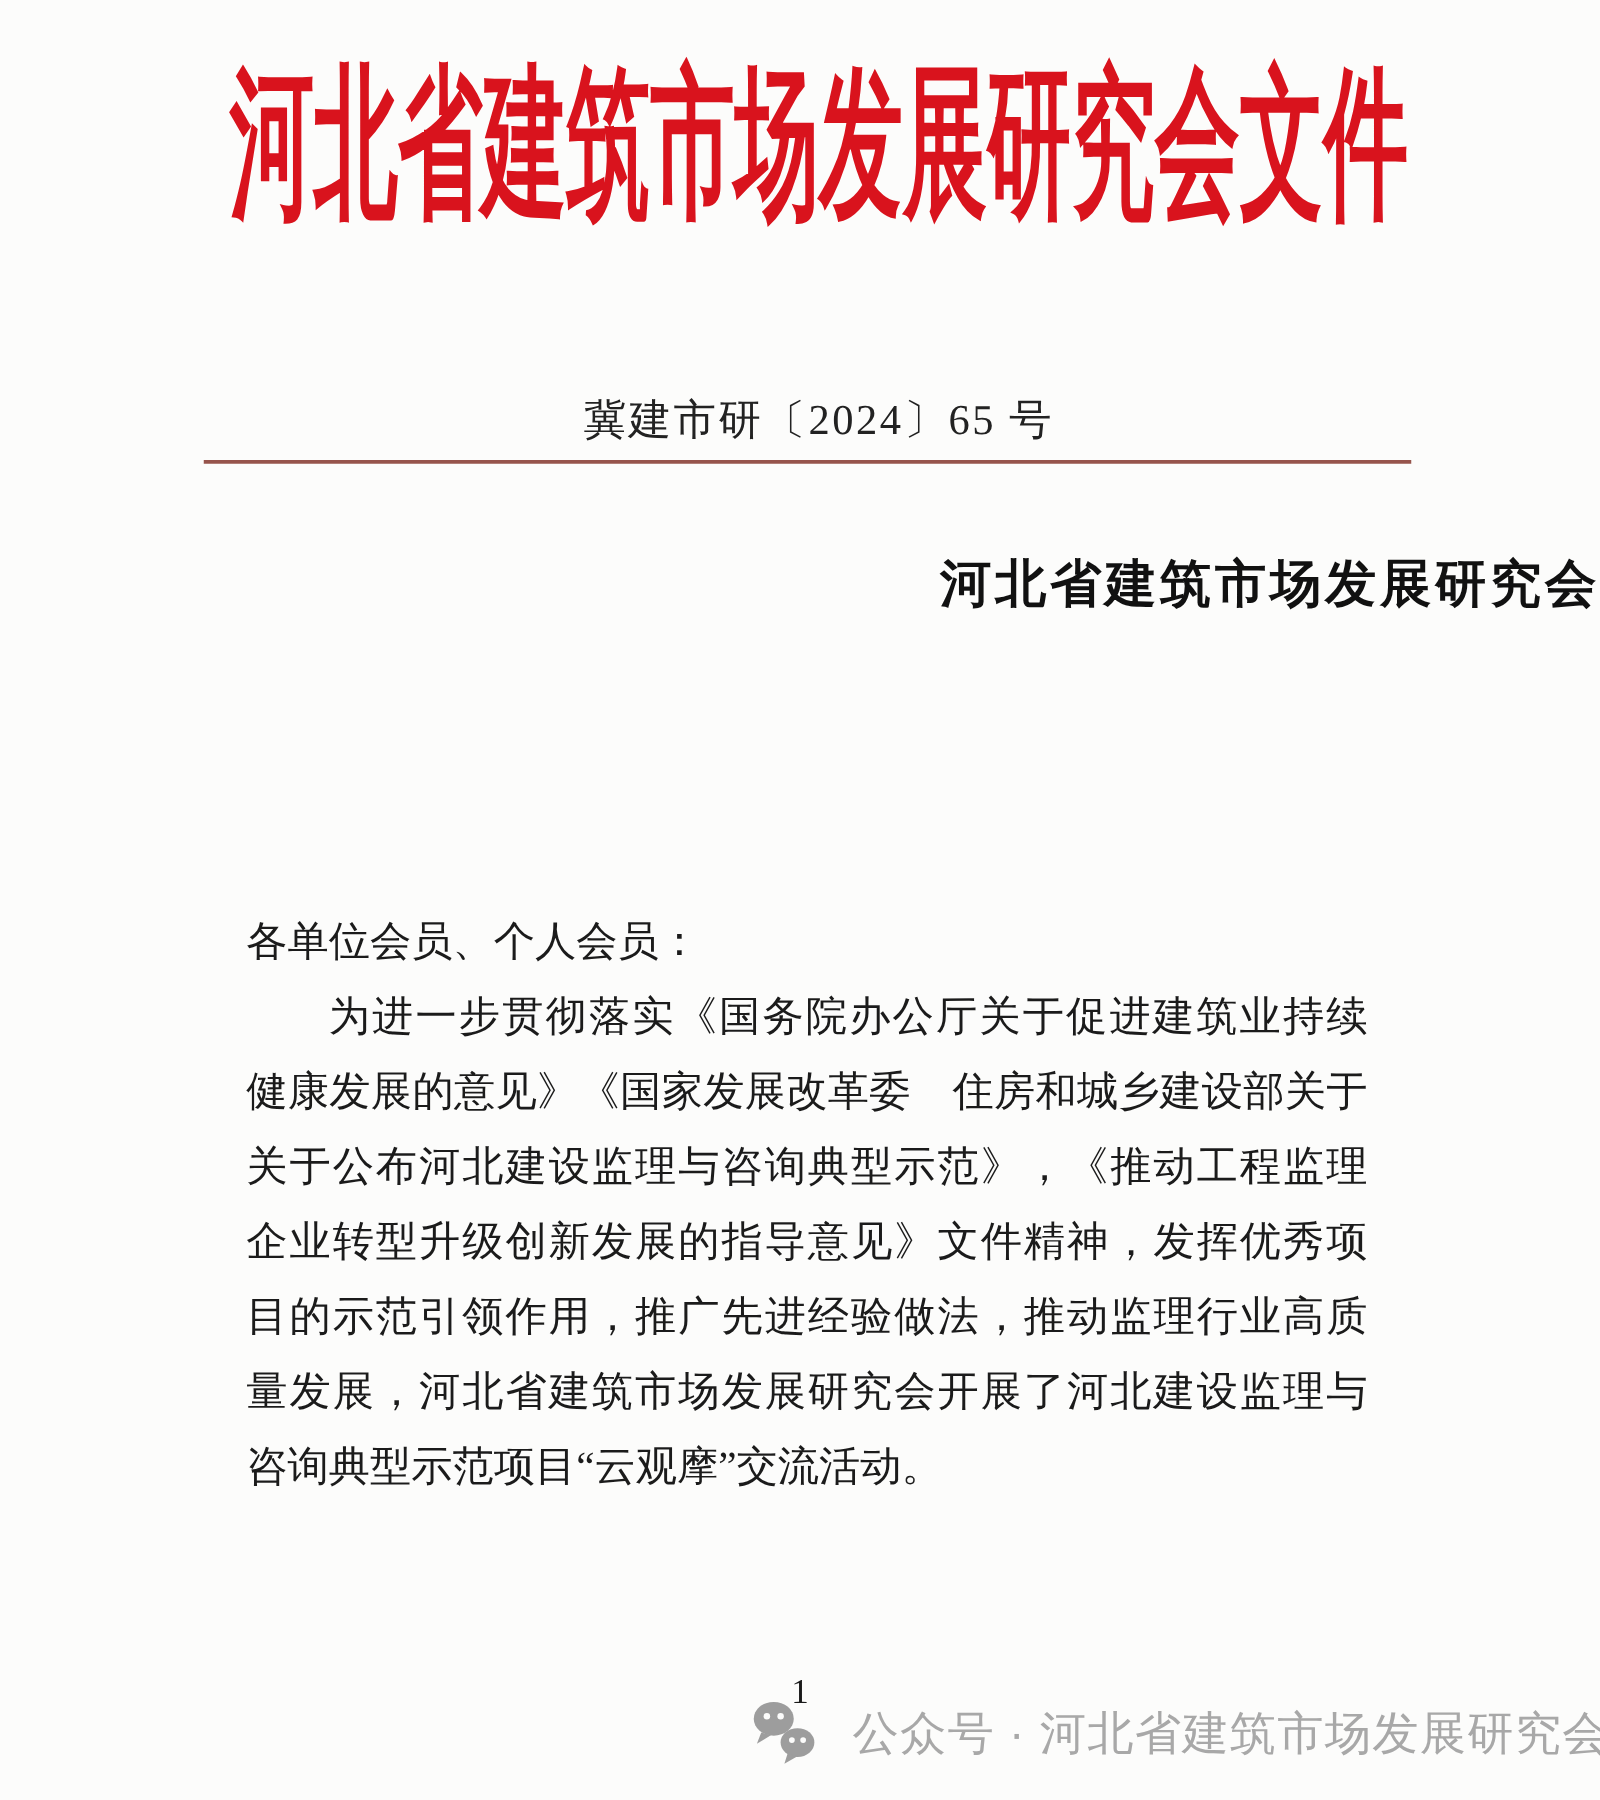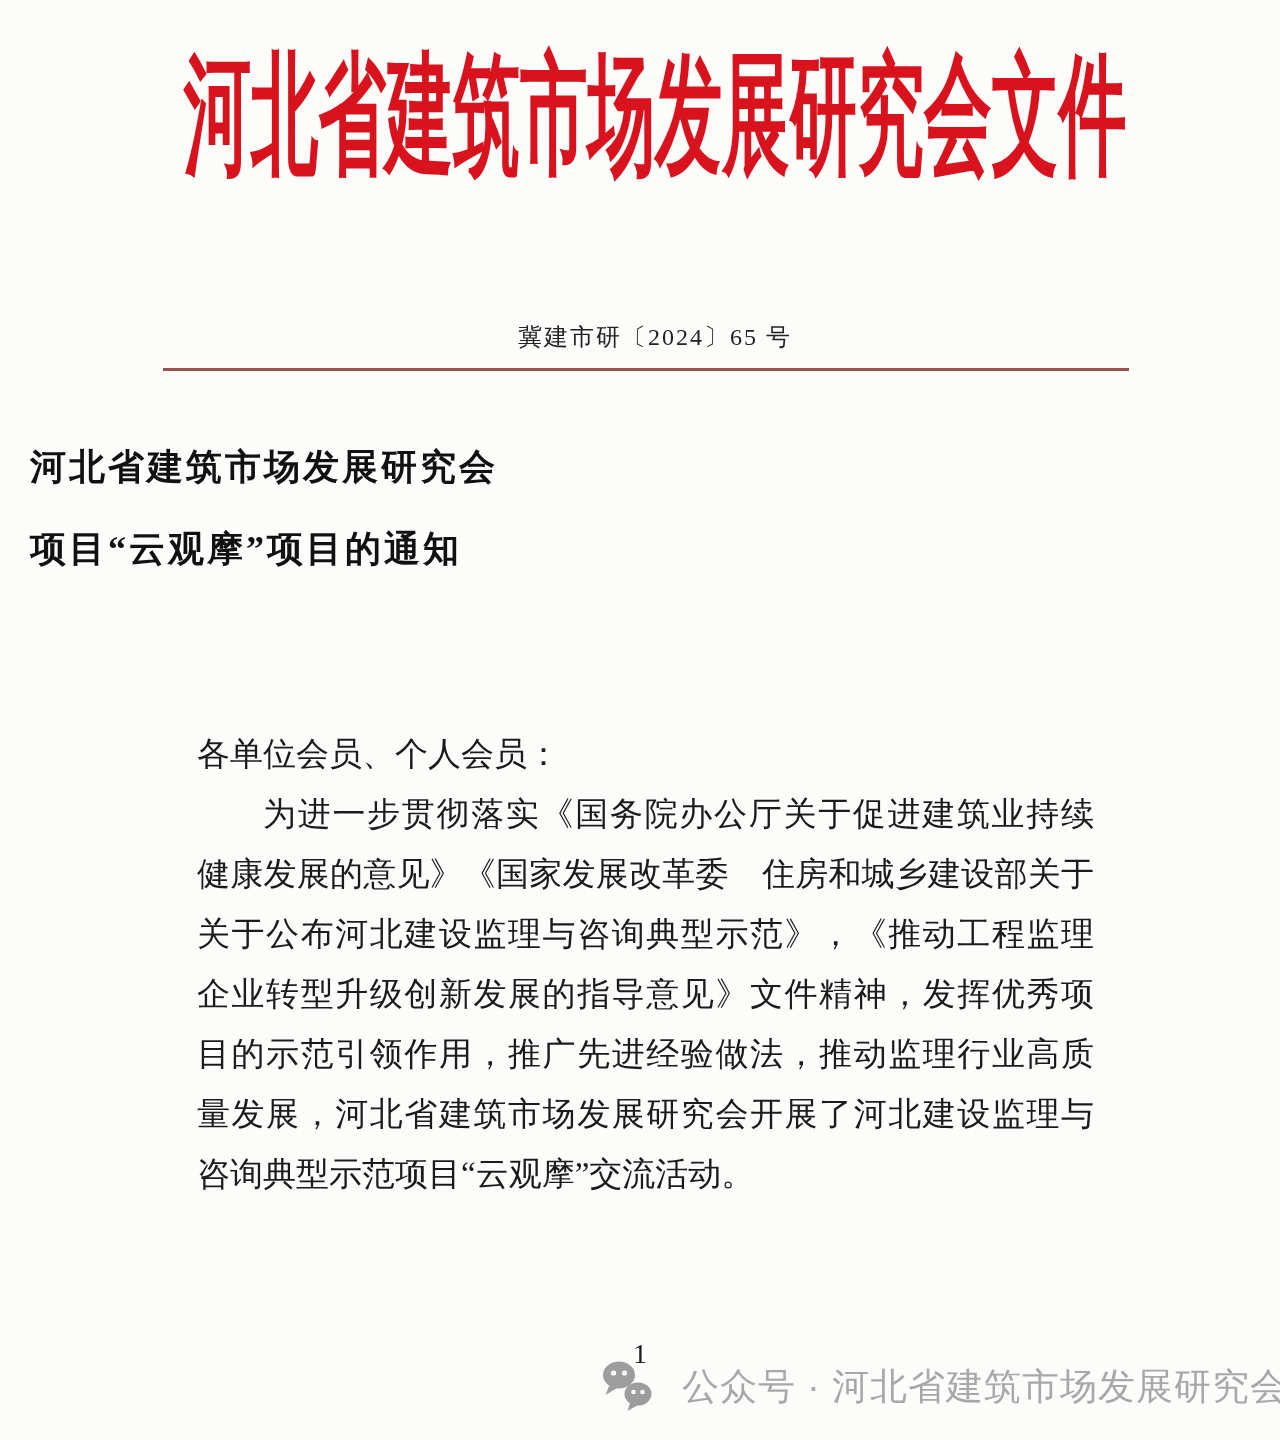--- a/index.html
+++ b/index.html
@@ -39,21 +39,21 @@
     transform-origin: 50% 50%;
   }
 
   
   .doc-number {
     position: absolute;
     top: 315px;
     left: 30px;
     width: 1250px;
     text-align: center;
-    font-size: 24px;
+    font-size: 34px;
     line-height: 44px;
     letter-spacing: 2px;
     color: #222;
     font-family: "Liberation Serif", serif;
   }
 
   
   .red-rule {
     position: absolute;
     top: 368px;
@@ -62,23 +62,23 @@
     height: 3px;
     background: #96544c;
   }
 
   
   .doc-title {
     position: absolute;
     top: 426px;
     left: 30px;
     width: 1250px;
-    text-align: left;
+    text-align: right;
     font-weight: bold;
-    font-size: 36px;
+    font-size: 41px;
     line-height: 82px;
     letter-spacing: 3px;
     color: #111;
     font-family: "Liberation Serif", serif;
   }
 
   
   .doc-body {
     position: absolute;
     top: 724px;
@@ -145,21 +145,20 @@
   <div class="banner-row">
     <span class="banner-text">河北省建筑市场发展研究会文件</span>
   </div>
 
   <div class="doc-number">冀建市研〔2024〕65 号</div>
 
   <div class="red-rule"></div>
 
   <div class="doc-title">
     <div>河北省建筑市场发展研究会</div>
-    <div>项目“云观摩”项目的通知</div>
   </div>
 
   <div class="doc-body">
     <div class="bline">各单位会员、个人会员：</div>
     <div class="bline just indent">为进一步贯彻落实《国务院办公厅关于促进建筑业持续</div>
     <div class="bline just">健康发展的意见》《国家发展改革委　住房和城乡建设部关于</div>
     <div class="bline just">关于公布河北建设监理与咨询典型示范》，《推动工程监理</div>
     <div class="bline just">企业转型升级创新发展的指导意见》文件精神，发挥优秀项</div>
     <div class="bline just">目的示范引领作用，推广先进经验做法，推动监理行业高质</div>
     <div class="bline just">量发展，河北省建筑市场发展研究会开展了河北建设监理与</div>

